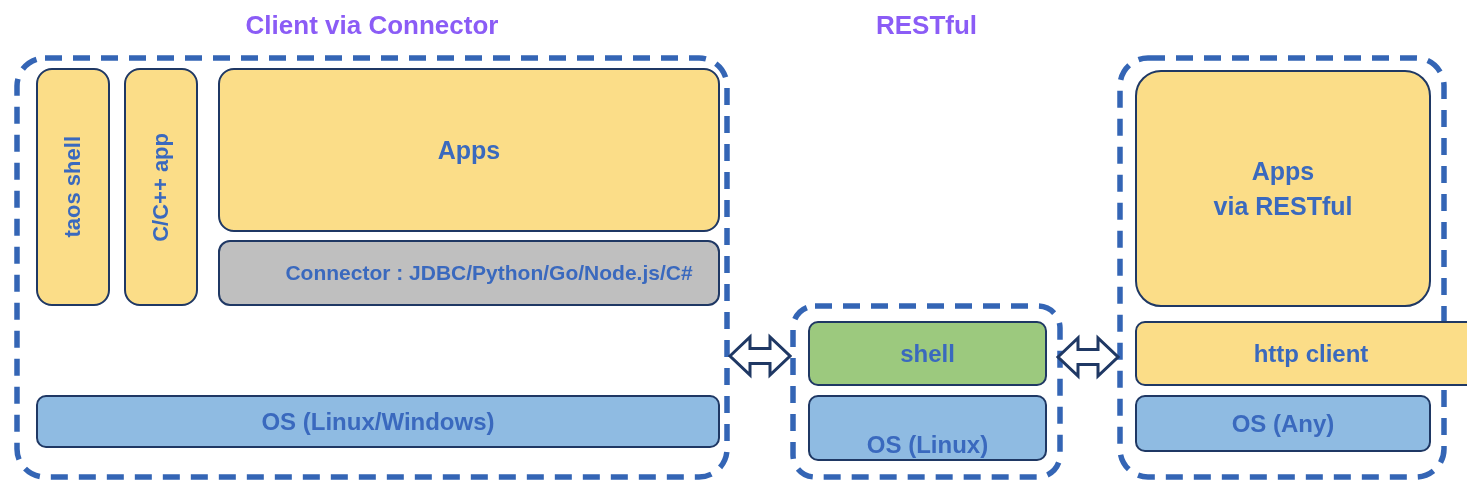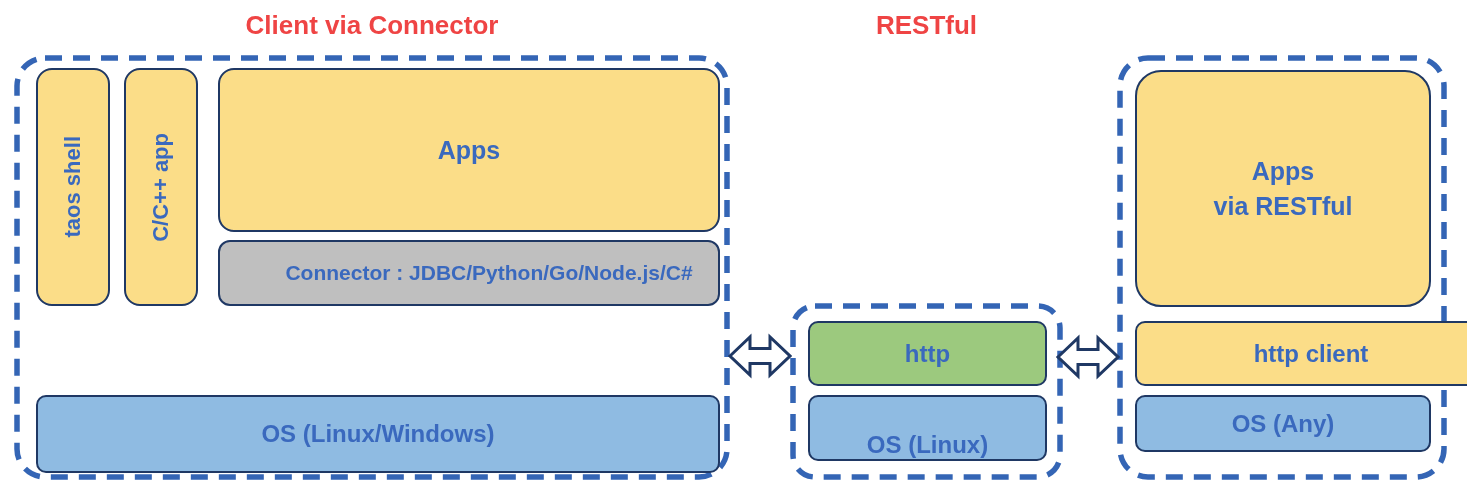--- a/index.html
+++ b/index.html
@@ -7,21 +7,21 @@
     position:relative;
     width:1467px; height:498px;
     background:#ffffff;
     font-family:"Liberation Sans", sans-serif;
     overflow:hidden;
   }
   .section-title {
     position:absolute;
     font-size:26px;
     font-weight:bold;
-    color:#ef4444;
+    color:#8b5cf6;
     text-align:center;
     top:10px;
     white-space:nowrap;
   }
   .title-left   { left:14px;   width:716px; }
   .title-server { left:790px;  width:273px; }
   .title-right  { left:1117px; width:330px; }
 
   .dashed-svg { position:absolute; }
   .dash-left   { left:14px;   top:55px;  }
@@ -47,21 +47,21 @@
 
   .vbox   { left:0; top:68px; width:74px; height:238px; border-radius:16px; font-size:22px; }
   .vtext  { writing-mode:vertical-rl; transform:rotate(180deg); white-space:nowrap; }
 
   .box-taos-shell { left:36px;  }
   .box-cpp-app    { left:124px; }
 
   .box-apps       { left:218px; top:68px;  width:502px; height:164px; border-radius:16px; font-size:25px; }
   .box-connector  { left:218px; top:240px; width:502px; height:66px;  border-radius:12px; font-size:21px;padding-left:40px; }
   .box-taosc      { left:36px;  top:320px; width:684px; height:65px;  border-radius:10px; font-size:24px; }
-  .box-os-left    { left:36px;  top:395px; width:684px; height:78px;  border-radius:10px; font-size:24px; }
+  .box-os-left    { left:36px;  top:395px; width:684px; height:53px;  border-radius:10px; font-size:24px; }
 
   .box-taosd      { left:808px; top:321px; width:239px; height:65px;  border-radius:10px; font-size:24px; }
   .box-os-server  { left:808px; top:395px; width:239px; height:66px;  border-radius:10px; font-size:24px;align-items:flex-end; }
 
   .box-apps-rest  { left:1135px; top:70px;  width:296px; height:237px; border-radius:26px; font-size:25px; line-height:1.4; white-space:pre-line; }
   .box-http       { left:1135px; top:321px; width:352px; height:65px;  border-radius:10px; font-size:24px; }
   .box-os-any     { left:1135px; top:395px; width:296px; height:57px;  border-radius:10px; font-size:24px; }
 
   .arrow-svg { position:absolute; }
   .arrow-left-pos  { left:728px;  top:333px; }
@@ -95,21 +95,21 @@
     <span>Apps</span>
   </div>
   <div class="box gray box-connector">
     <span>Connector : JDBC/Python/Go/Node.js/C#</span>
   </div>
   <div class="box blue box-os-left">
     <span>OS (Linux/Windows)</span>
   </div>
 
   <div class="box green box-taosd">
-    <span>http</span>
+    <span>shell</span>
   </div>
   <div class="box blue box-os-server">
     <span>OS (Linux)</span>
   </div>
 
   <div class="box yellow box-apps-rest">
     <span>Apps
 via RESTful</span>
   </div>
   <div class="box yellow box-http">

